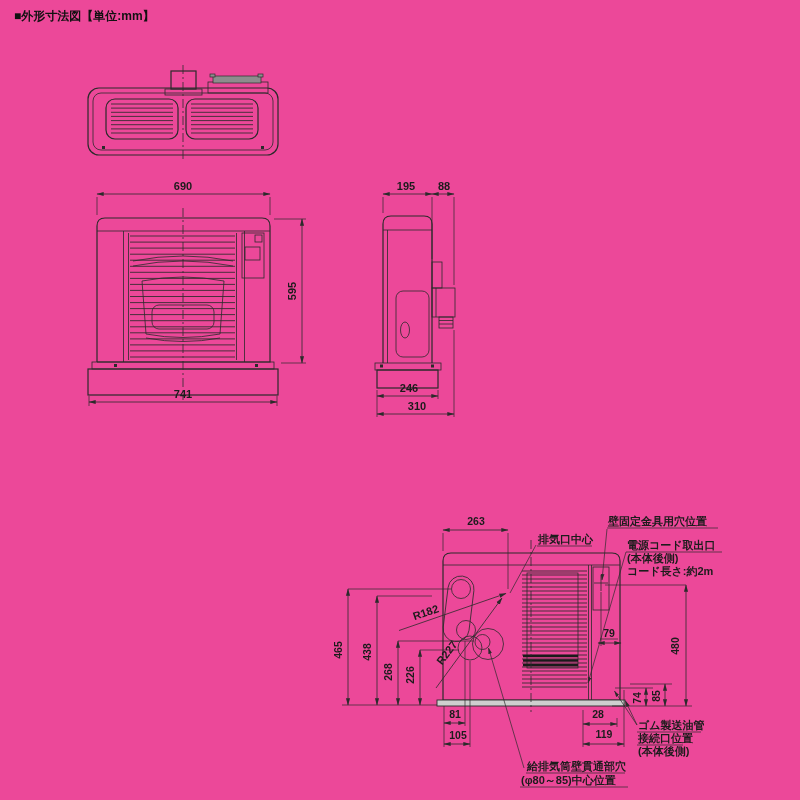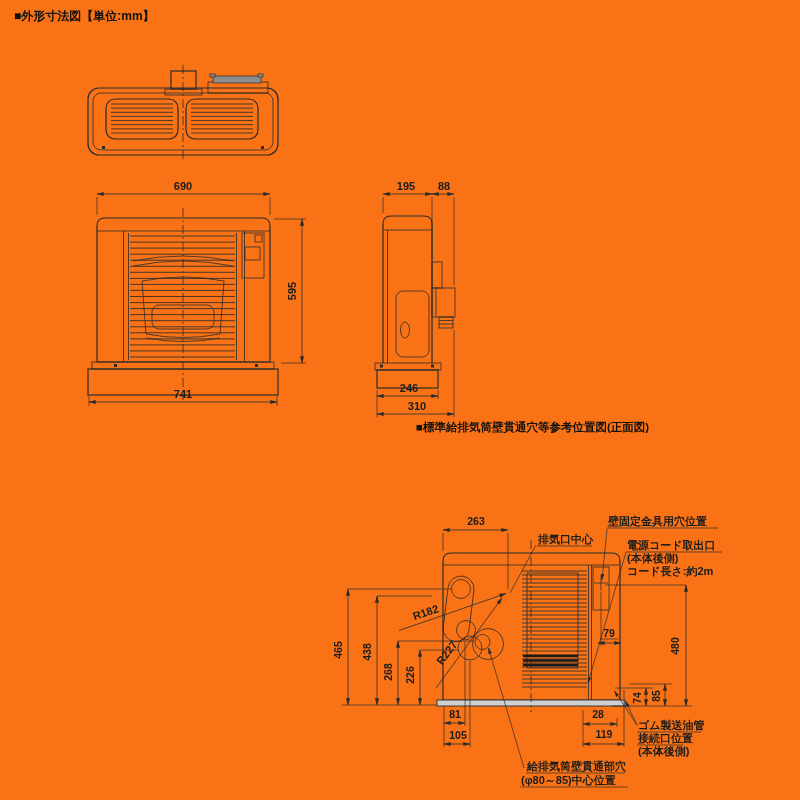--- a/index.html
+++ b/index.html
@@ -1,16 +1,16 @@
 <!DOCTYPE html>
 <html><head>
 <meta charset="utf-8">
 <style>
   html,body{margin:0;padding:0;background:#ffffff;}
-  .canvas{position:relative;width:800px;height:800px;background:#f97316;overflow:hidden;
+  .canvas{position:relative;width:800px;height:800px;background:#ec4899;overflow:hidden;
           font-family:"Liberation Sans",sans-serif;}
   .title{position:absolute;color:#111;font-weight:bold;white-space:nowrap;}
   .t1{left:14px;top:8px;font-size:12px;}
   .t2{left:416px;top:420px;font-size:11.5px;}
   svg{position:absolute;left:0;top:0;}
   
   .ol{stroke:#2b2b2b;stroke-width:1.2;fill:none;}
   .ol2{stroke:#2b2b2b;stroke-width:0.8;fill:none;}
   .lou{stroke:#2b2b2b;stroke-width:0.85;fill:none;}
   .thick{stroke:#1a1a1a;stroke-width:2.4;fill:none;}
@@ -26,21 +26,20 @@
   text.s{font:600 10.5px "Liberation Sans",sans-serif;fill:#1c1c1c;stroke:none;}
   text.lbl{font:600 11px "Liberation Sans",sans-serif;fill:#1c1c1c;stroke:none;}
   .mid{text-anchor:middle;}
 </style>
 </head>
 <body>
 
 <div class="canvas">
 
   <div class="title t1">■外形寸法図【単位:mm】</div>
-  <div class="title t2">■標準給排気筒壁貫通穴等参考位置図(正面図)</div>
 
   <svg width="800" height="800" viewBox="0 0 800 800">
     <defs>
       <marker id="ah" viewBox="0 0 10 10" refX="9.3" refY="5" markerWidth="9" markerHeight="9" orient="auto-start-reverse">
         <path d="M0,2.1 L10,5 L0,7.9 Z" fill="#2b2b2b"></path>
       </marker>
     </defs>
 
     <g>
       <rect class="ol" x="88" y="88" width="190" height="67" rx="11"></rect>

